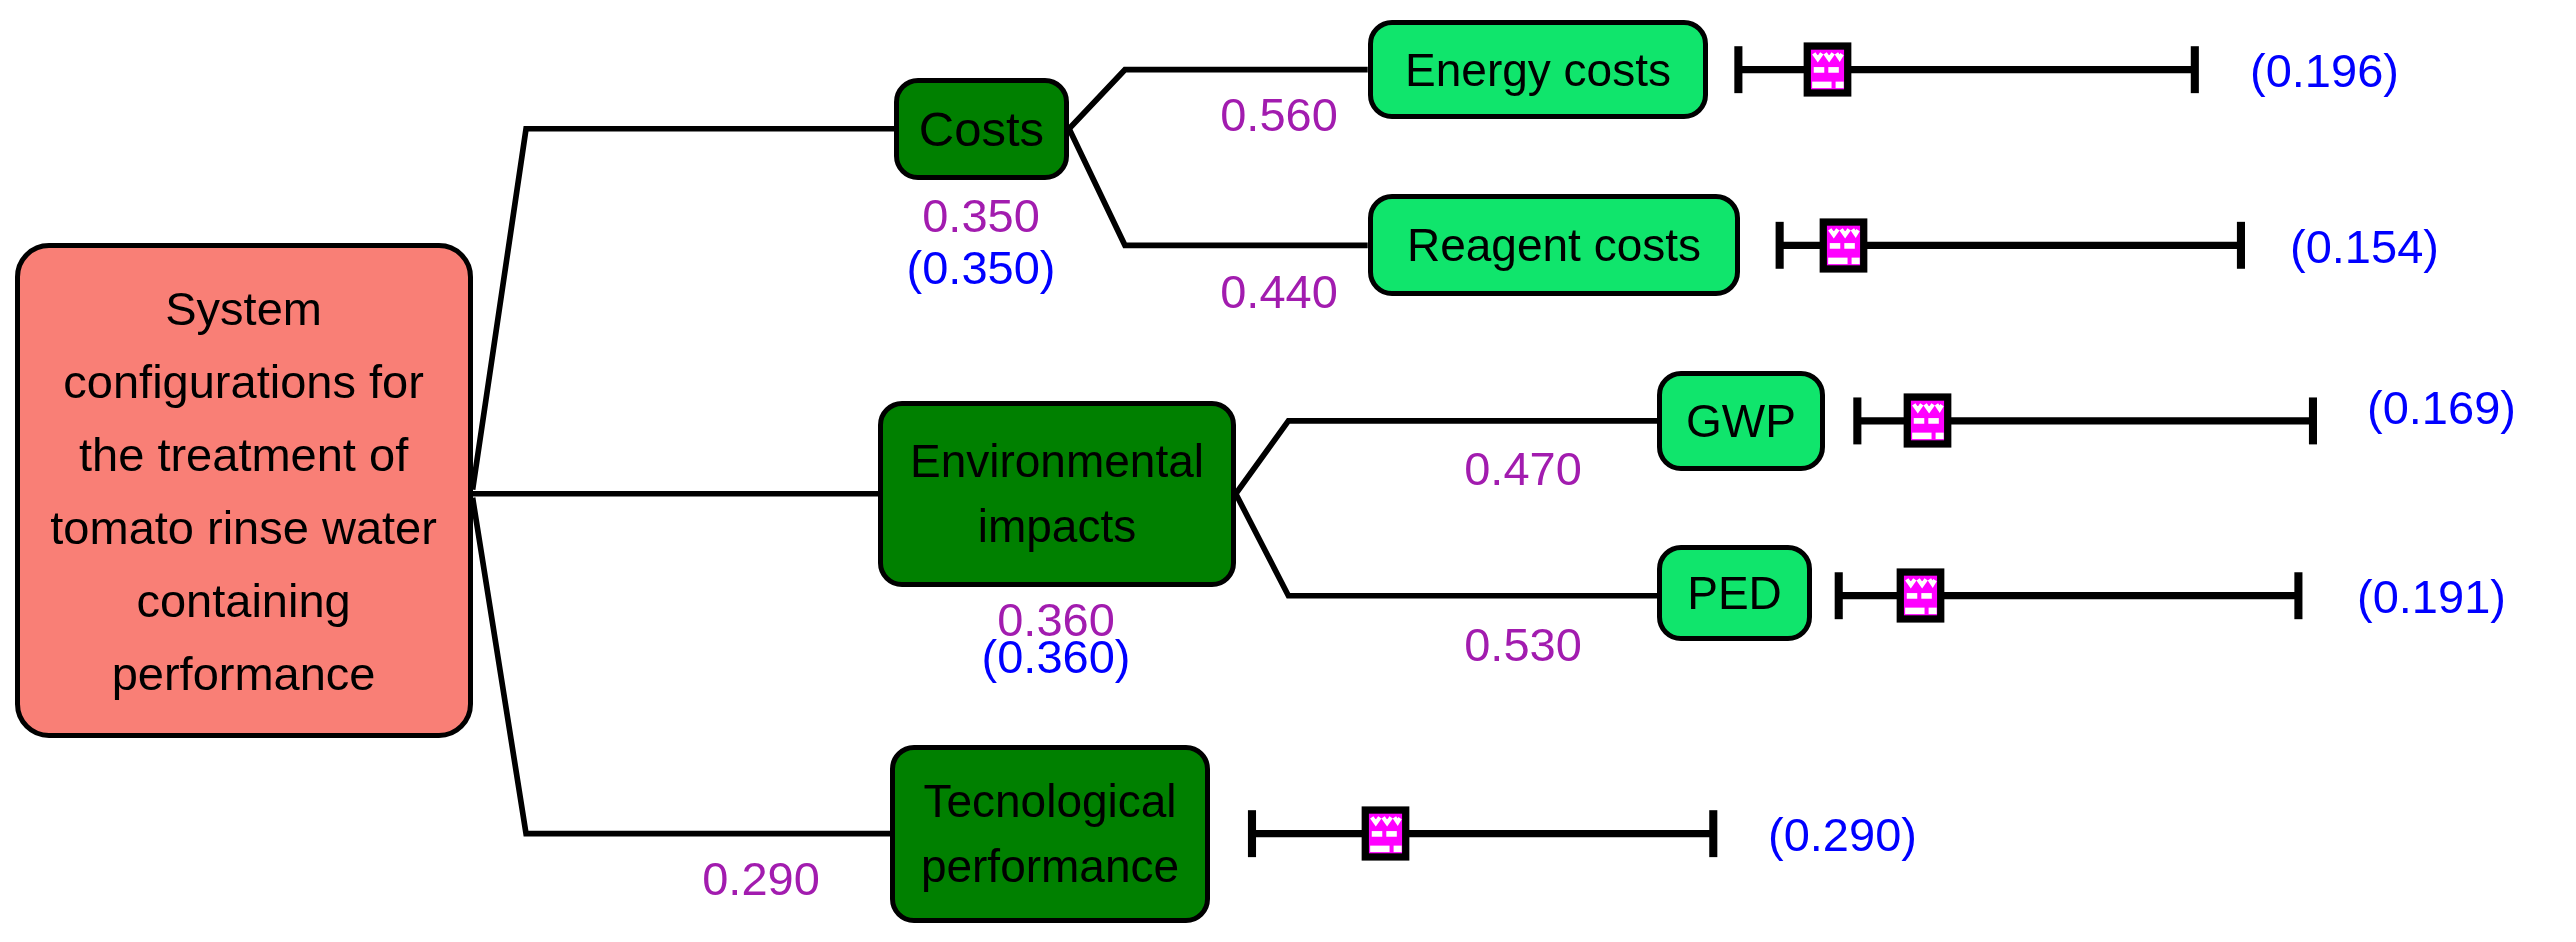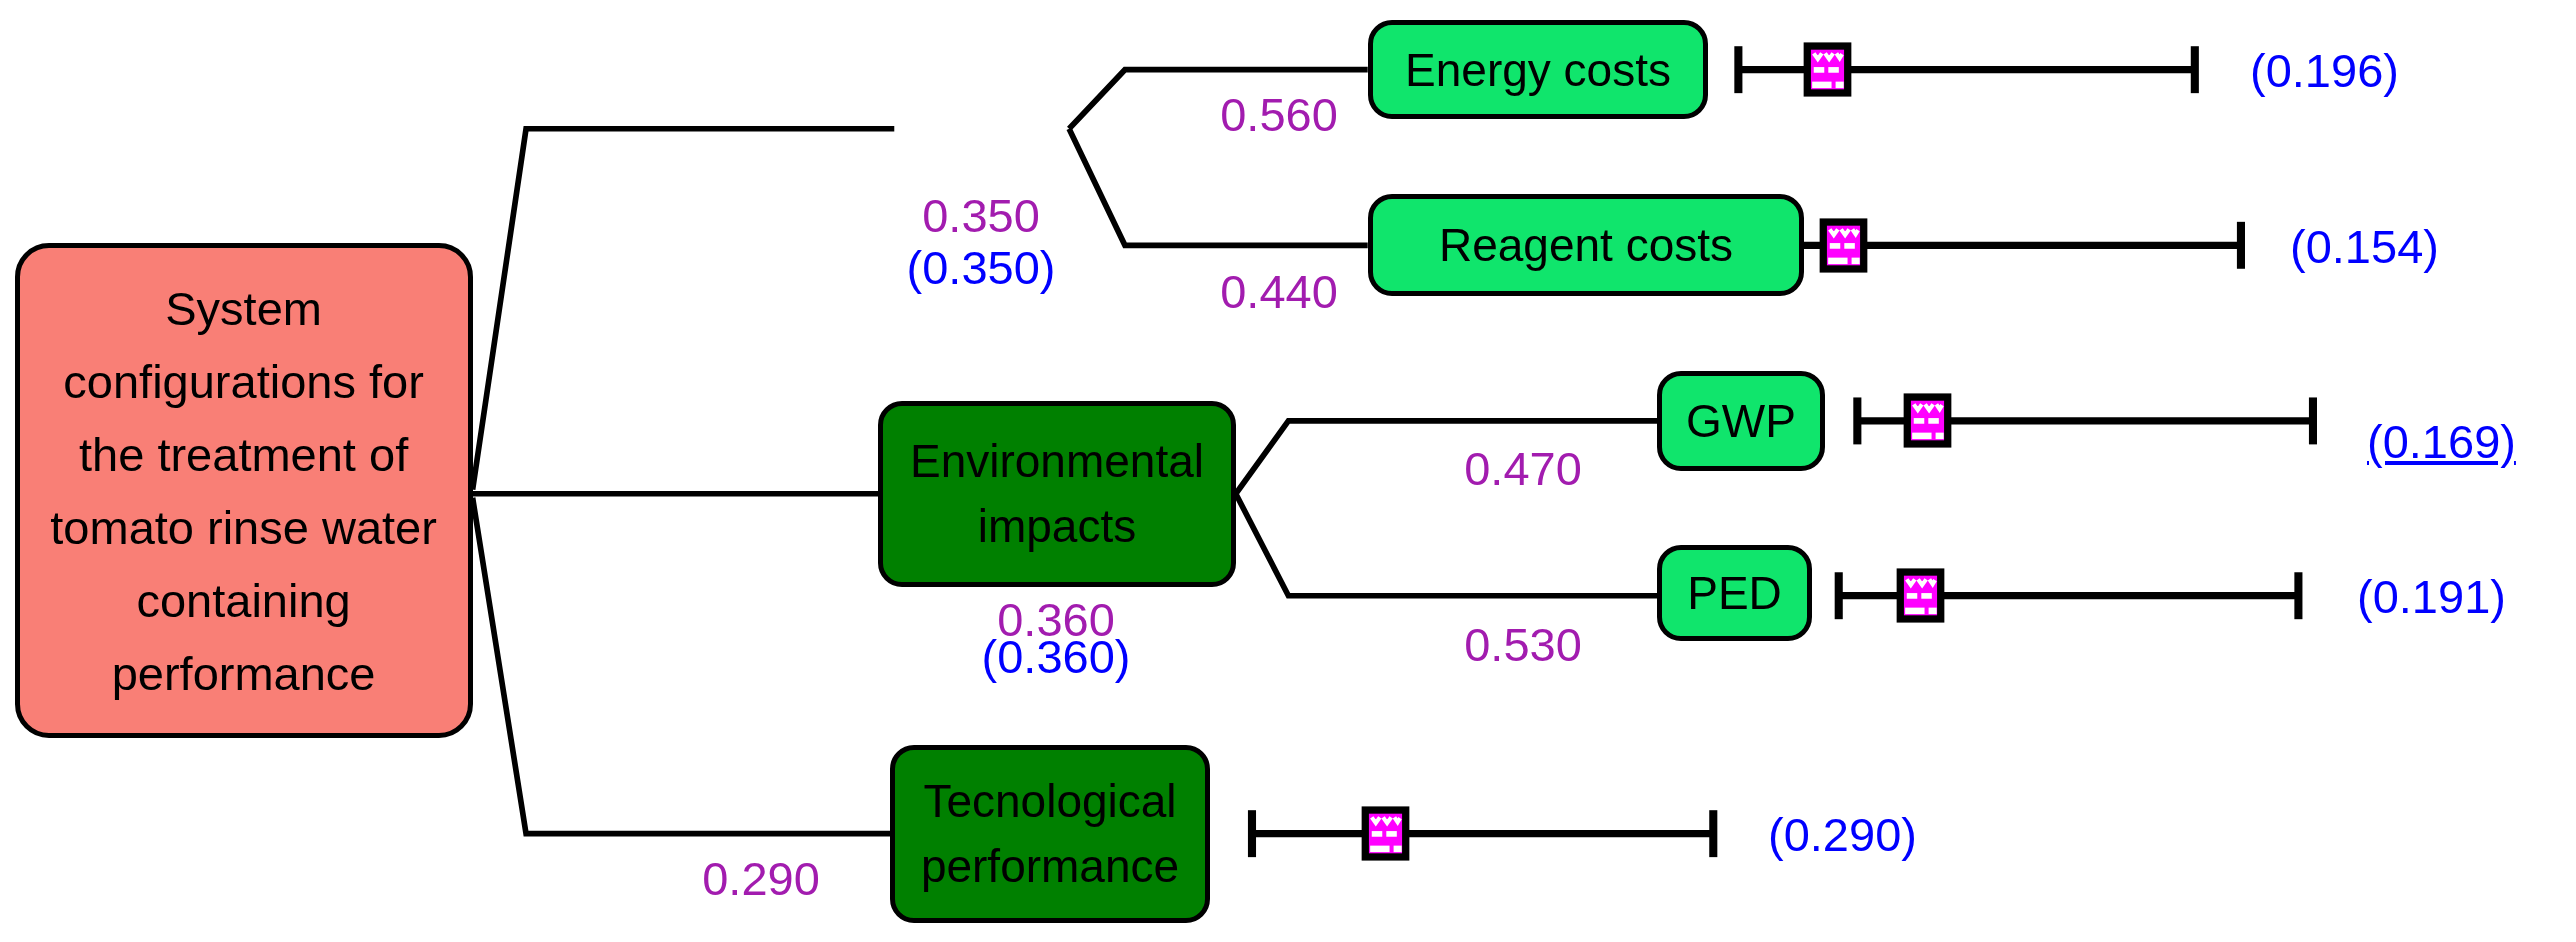--- a/index.html
+++ b/index.html
@@ -24,21 +24,21 @@
     text-align:center;color:#000;
   }
   .node-root{left:14.6px;top:243px;width:458px;height:495px;border-radius:34px;
     background:var(--root-fill,#F97F76);font-size:47px;line-height:73px;}
   .node-criterion{background:var(--criterion-fill,#008000);}
   .node-sub{background:var(--subcriterion-fill,#10E56C);}
   .node-costs{left:894px;top:78px;width:175px;height:102px;font-size:49px;}
   .node-env{left:878px;top:401px;width:358px;height:186px;font-size:46px;line-height:65px;align-items:center;}
   .node-tec{left:890px;top:745px;width:320px;height:178px;font-size:46px;line-height:65px;}
   .node-energy{left:1368px;top:20px;width:340px;height:99px;font-size:46px;}
-  .node-reagent{left:1368px;top:194px;width:436px;height:102px;font-size:46px;text-align:center;}
+  .node-reagent{left:1368px;top:194px;width:372px;height:102px;font-size:46px;text-align:center;}
   .node-gwp{left:1657px;top:371px;width:168px;height:100px;font-size:46px;}
   .node-ped{left:1657px;top:545px;width:155px;height:96px;font-size:46px;}
   .num{position:absolute;font-size:47px;color:#a21caf;text-align:center;white-space:nowrap;}
   .num.blue{color:var(--value-text,#0000FF);}
   .result{position:absolute;font-size:47px;color:var(--value-text,#0000FF);white-space:nowrap;}
   .dist-icon{position:absolute;width:49px;height:55px;}
 </style>
 </head>
 <body>
 
@@ -85,20 +85,23 @@
 
   <div class="node node-root">
     <span>System</span>
     <span>configurations for</span>
     <span>the treatment of</span>
     <span>tomato rinse water</span>
     <span>containing</span>
     <span>performance</span>
   </div>
 
+  <div class="node node-criterion node-costs">
+    <span>Costs</span>
+  </div>
   <div class="node node-criterion node-env">
     <span>Environmental</span>
     <span>impacts</span>
   </div>
   <div class="node node-criterion node-tec">
     <span>Tecnological</span>
     <span>performance</span>
   </div>
 
   <div class="node node-sub node-energy">
@@ -171,18 +174,18 @@
         <path d="M13 14 l5 7 5 -7 M27 14 l5 7 5 -7 M41 14 l4 6 3 -5" stroke="#fff" stroke-width="5" fill="none"></path>
         <rect x="13" y="31" width="13" height="7" fill="#fff"></rect>
         <rect x="31" y="31" width="13" height="7" fill="#fff"></rect>
         <rect x="11" y="49" width="24" height="8" fill="#fff"></rect>
         <rect x="40" y="49" width="10" height="8" fill="#fff"></rect>
       </svg>
   </div>
 
   <div class="result" style="left:2250px;top:43px;">(0.196)</div>
   <div class="result" style="left:2290px;top:219px;">(0.154)</div>
-  <div class="result" style="left:2367px;top:414px;text-decoration:underline;">(0.169)</div>
+  <div class="result" style="left:2367px;top:380px;">(0.169)</div>
   <div class="result" style="left:2357px;top:569px;">(0.191)</div>
   <div class="result" style="left:1768px;top:807px;">(0.290)</div>
 
 </div>
 
 
 </body></html>

